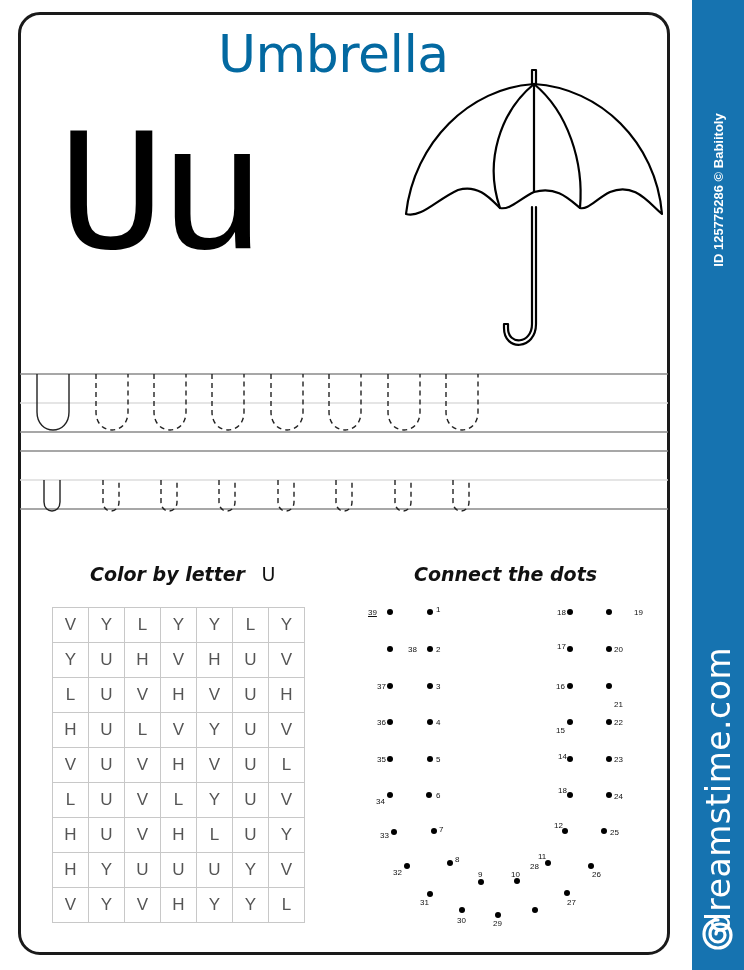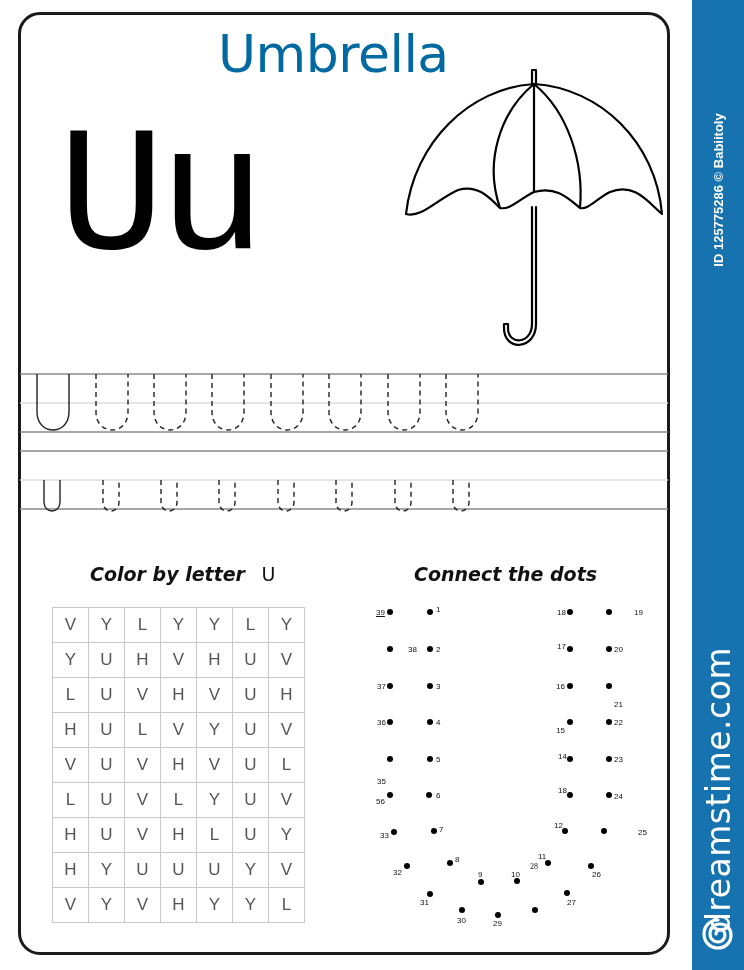--- a/index.html
+++ b/index.html
@@ -206,49 +206,49 @@
     <div class="dlabel" style="left: 614px; top: 645px;">20</div>
     <div class="dot" style="left: 606px; top: 683px;"></div>
     <div class="dlabel" style="left: 614px; top: 700px;">21</div>
     <div class="dot" style="left: 606px; top: 719px;"></div>
     <div class="dlabel" style="left: 614px; top: 718px;">22</div>
     <div class="dot" style="left: 606px; top: 756px;"></div>
     <div class="dlabel" style="left: 614px; top: 755px;">23</div>
     <div class="dot" style="left: 606px; top: 792px;"></div>
     <div class="dlabel" style="left: 614px; top: 792px;">24</div>
     <div class="dot" style="left: 601px; top: 828px;"></div>
-    <div class="dlabel" style="left: 610px; top: 828px; margin-left: 28px;">25</div>
+    <div class="dlabel" style="left: 610px; top: 828px;">25</div>
     <div class="dot" style="left: 588px; top: 863px;"></div>
     <div class="dlabel" style="left: 592px; top: 870px;">26</div>
     <div class="dot" style="left: 564px; top: 890px;"></div>
     <div class="dlabel" style="left: 567px; top: 898px;">27</div>
     <div class="dot" style="left: 532px; top: 907px;"></div>
-    <div class="dlabel" style="left: 530px; top: 862px; font-family: Liberation Serif, serif;">28</div>
+    <div class="dlabel" style="left: 530px; top: 862px;">28</div>
     <div class="dot" style="left: 495px; top: 912px;"></div>
     <div class="dlabel" style="left: 493px; top: 919px;">29</div>
     <div class="dot" style="left: 459px; top: 907px;"></div>
     <div class="dlabel" style="left: 457px; top: 916px;">30</div>
     <div class="dot" style="left: 427px; top: 891px;"></div>
     <div class="dlabel" style="left: 420px; top: 898px;">31</div>
     <div class="dot" style="left: 404px; top: 863px;"></div>
     <div class="dlabel" style="left: 393px; top: 868px;">32</div>
     <div class="dot" style="left: 391px; top: 829px;"></div>
     <div class="dlabel" style="left: 380px; top: 831px;">33</div>
     <div class="dot" style="left: 387px; top: 792px;"></div>
-    <div class="dlabel" style="left: 376px; top: 797px;">56</div>
+    <div class="dlabel" style="left: 376px; top: 797px;">34</div>
     <div class="dot" style="left: 387px; top: 756px;"></div>
-    <div class="dlabel" style="left: 377px; top: 755px; margin-top: 22px;">35</div>
+    <div class="dlabel" style="left: 377px; top: 755px;">35</div>
     <div class="dot" style="left: 387px; top: 719px;"></div>
     <div class="dlabel" style="left: 377px; top: 718px;">36</div>
     <div class="dot" style="left: 387px; top: 683px;"></div>
     <div class="dlabel" style="left: 377px; top: 682px;">37</div>
     <div class="dot" style="left: 387px; top: 646px;"></div>
     <div class="dlabel" style="left: 377px; top: 645px; margin-left: 31px;">38</div>
     <div class="dot" style="left: 387px; top: 609px;"></div>
-    <div class="dlabel" style="left: 376px; top: 608px; text-decoration: underline;">39</div>
+    <div class="dlabel" style="left: 368px; top: 608px; text-decoration: underline;">39</div>
   </div>
 
 <div class="side">
   <div class="id">ID 125775286 © Babiitoly</div>
   <div class="brand">dreamstime.com</div>
   <svg class="logo" viewBox="0 0 36 36">
     <path d="M18,4 C9,4 4,11 4,18 C4,26 10,32 18,32 C25,32 31,27 31,19 C31,12 26,8 20,8 C14,8 10,12 10,18 C10,23 14,26 18,26 C22,26 25,23 25,19 C25,16 23,14 20,14 C17,14 16,16 16,18" fill="none" stroke="#fff" stroke-width="3.2" stroke-linecap="round"></path>
   </svg>
 </div>
 

